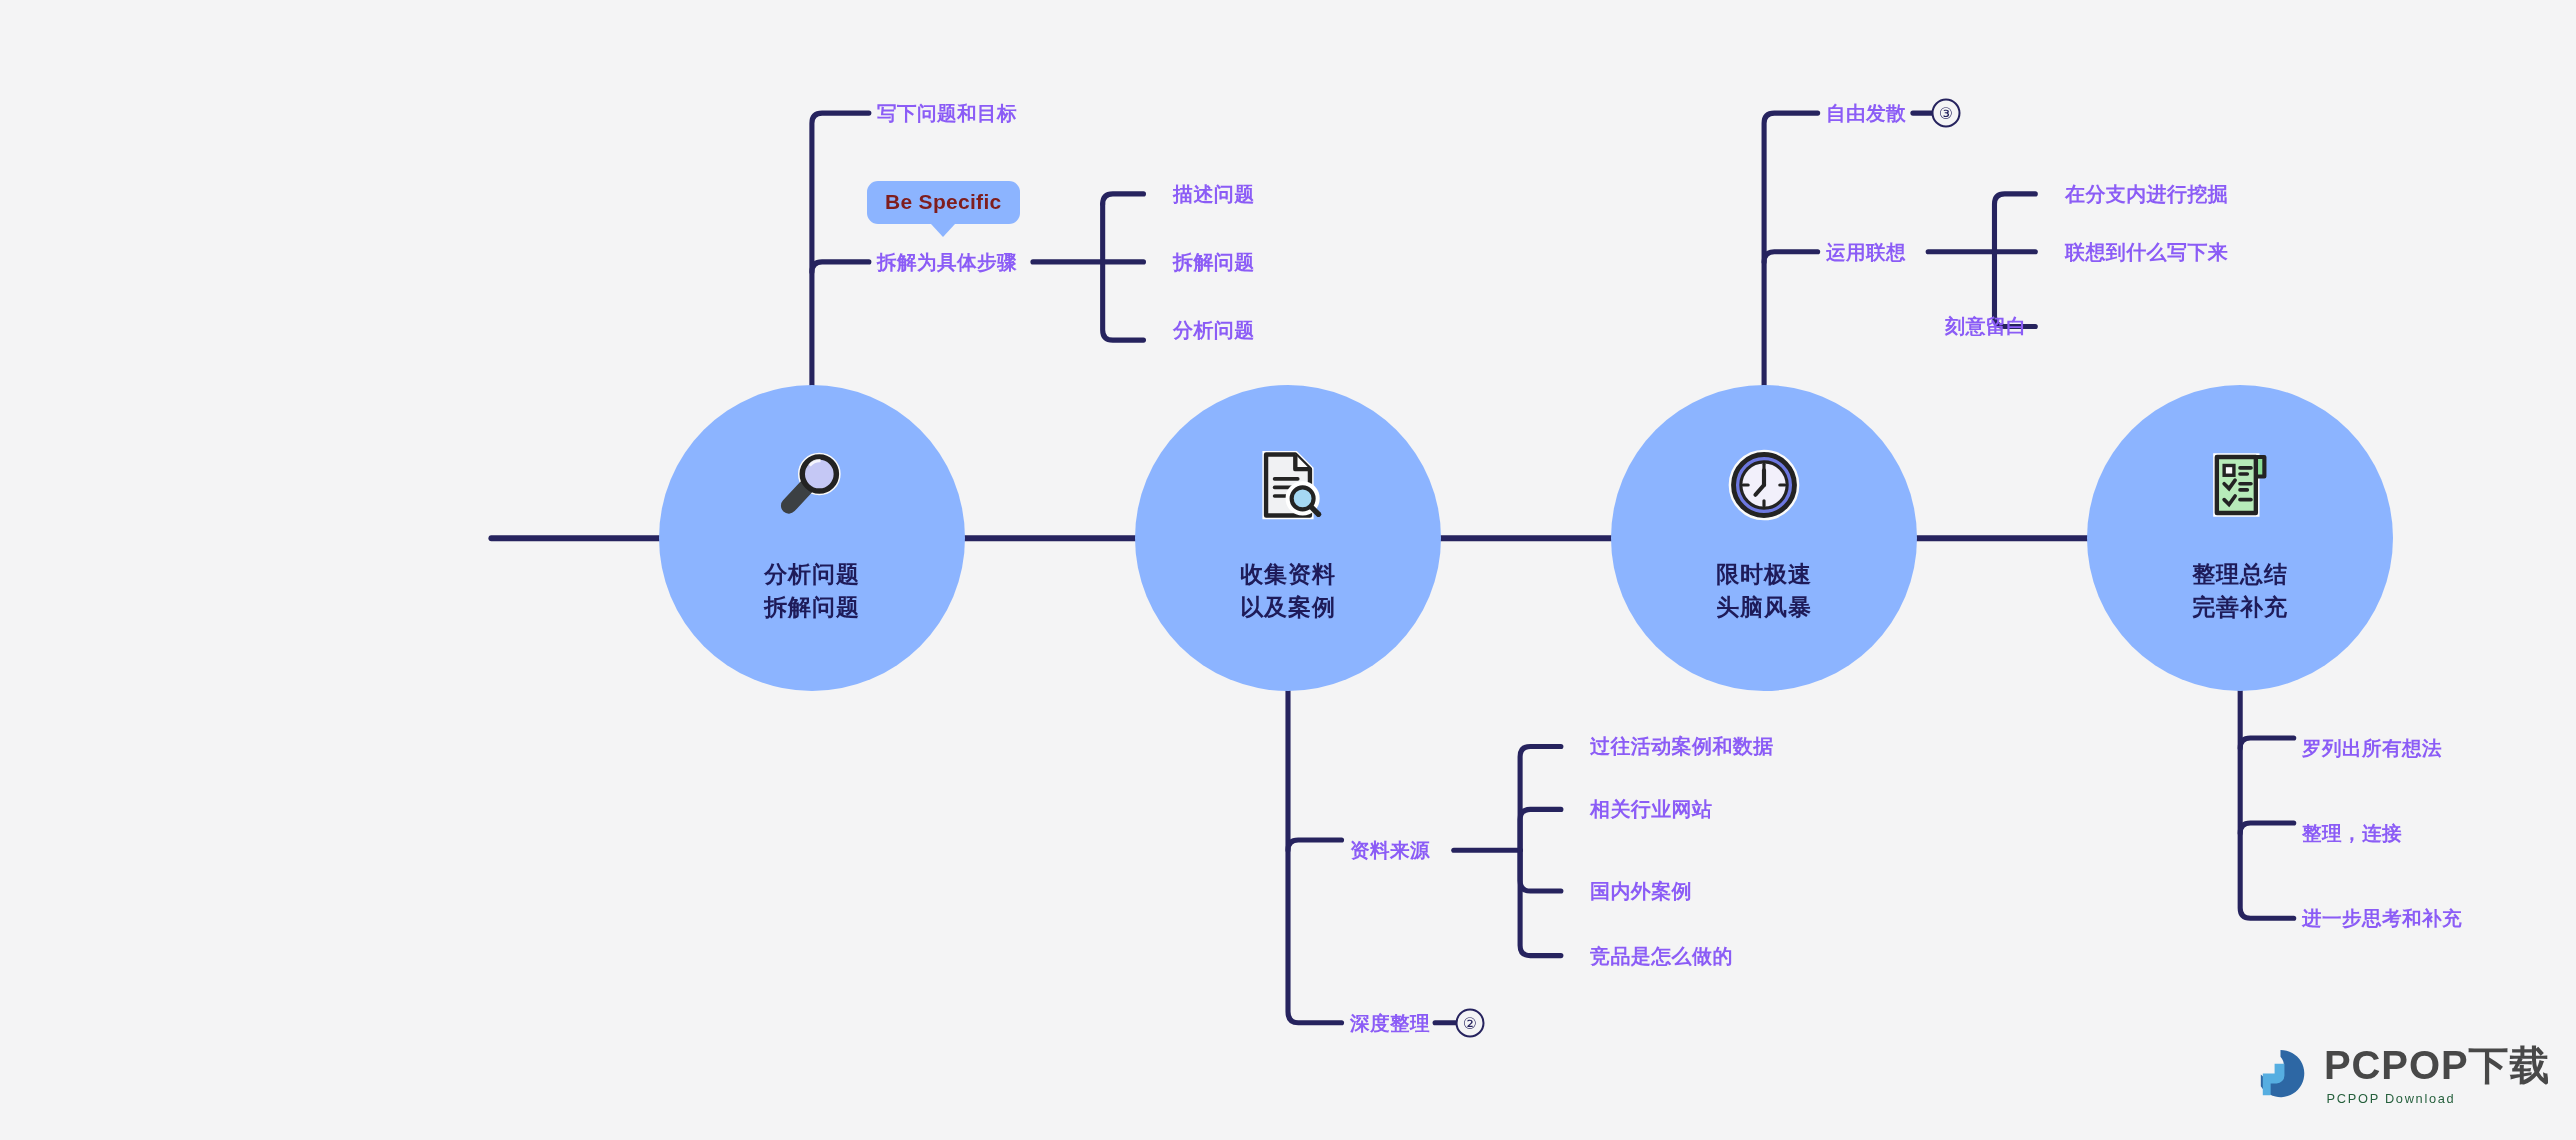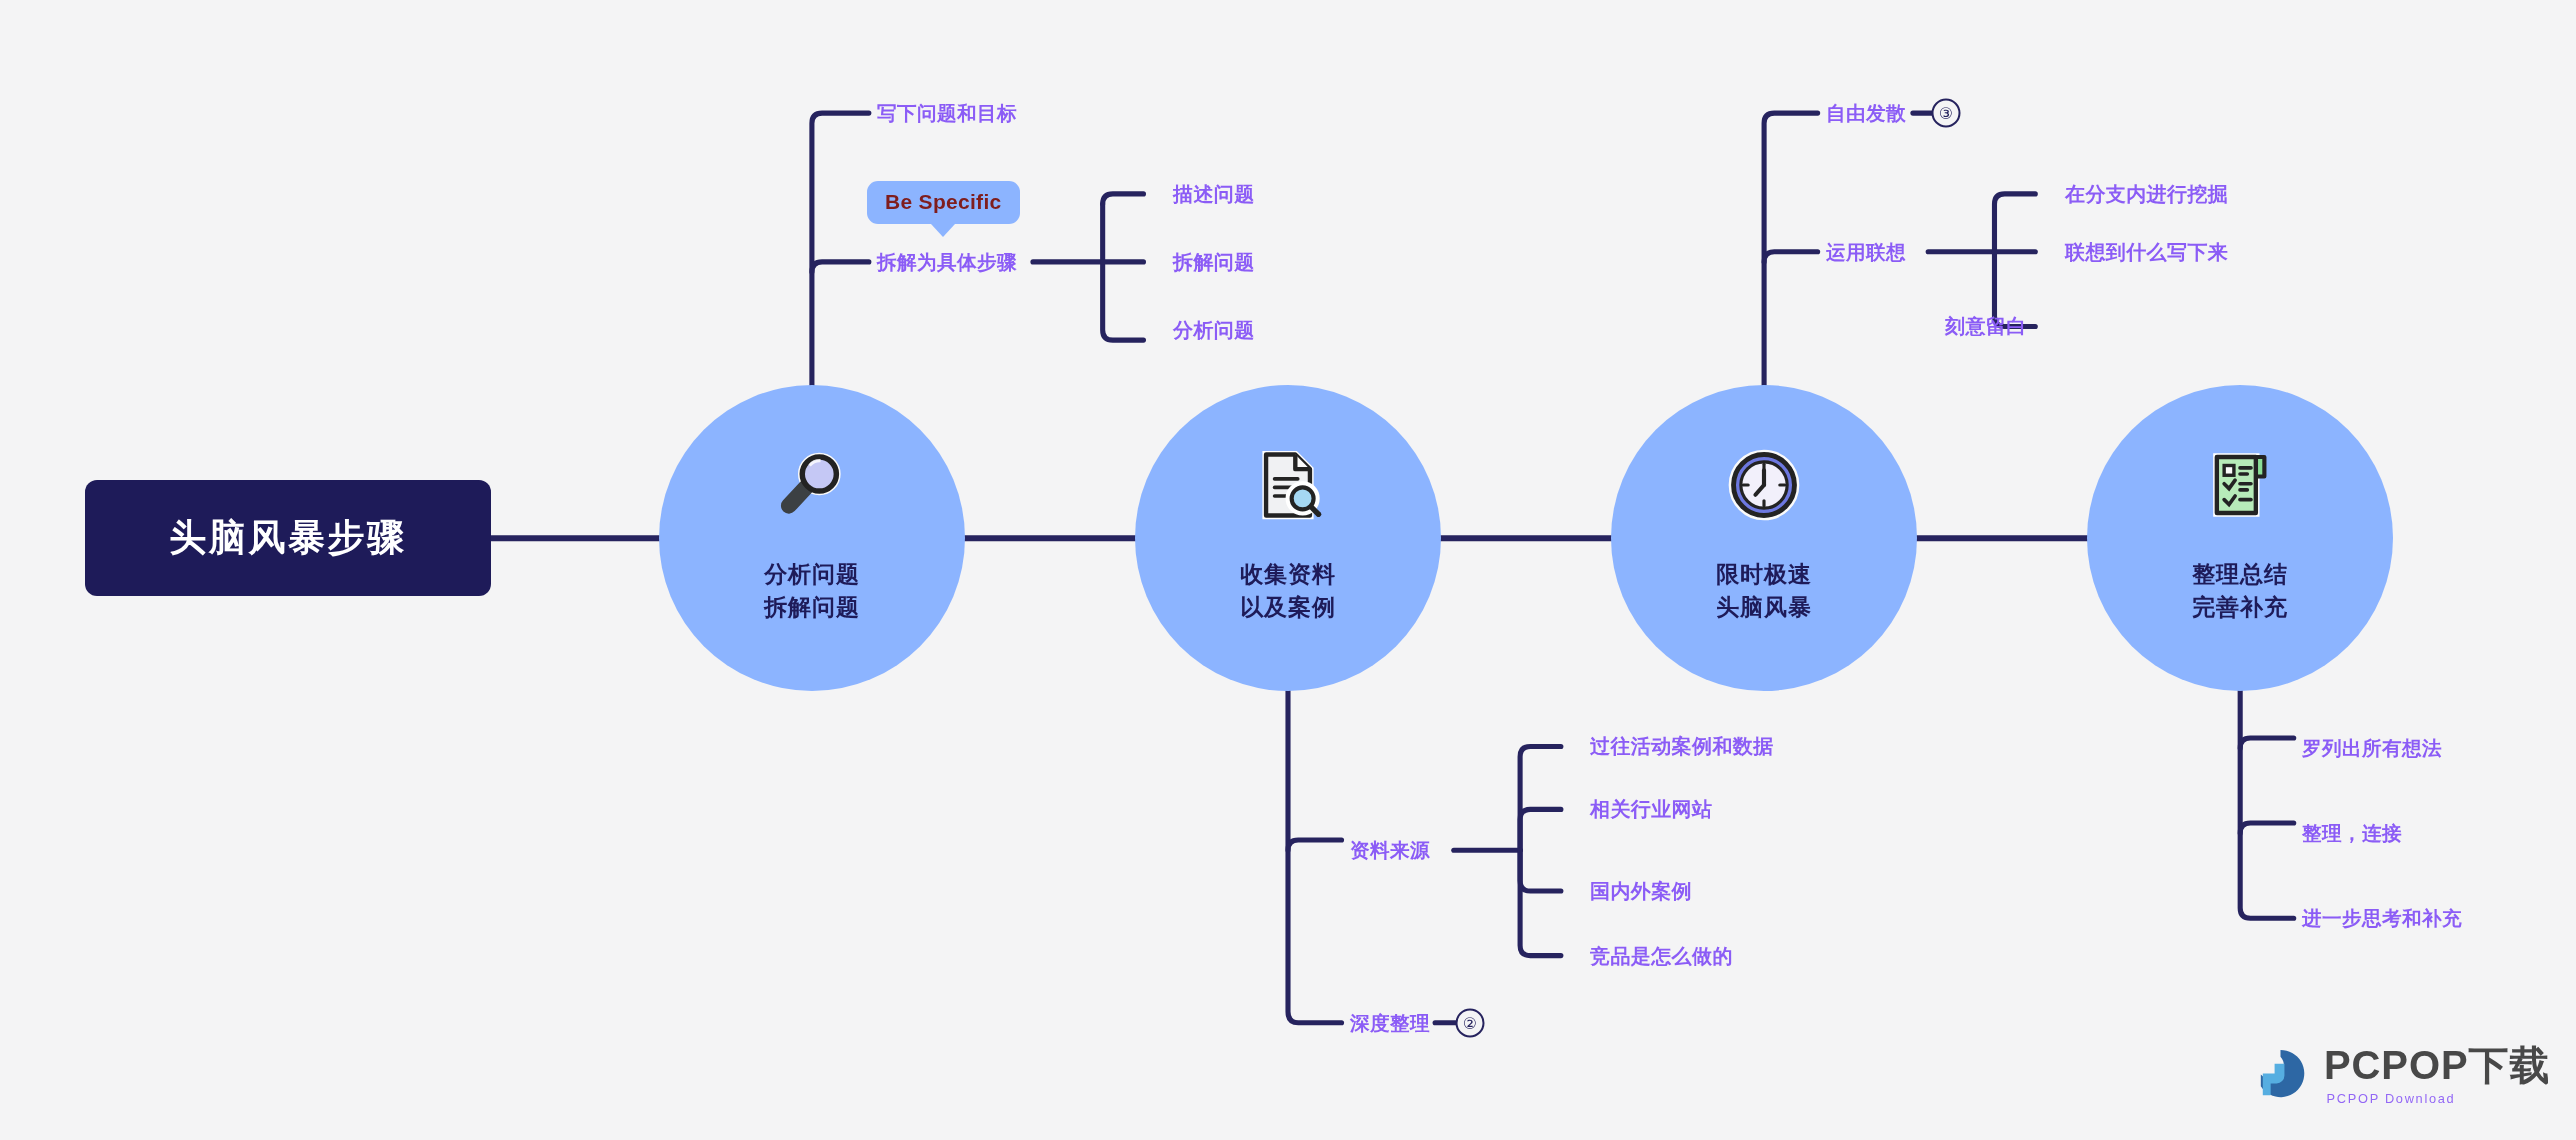--- a/index.html
+++ b/index.html
@@ -106,21 +106,21 @@
     left: 2249px; top: 1044px;
     display: flex; align-items: center; gap: 12px;
     opacity: 0.92;
   }
   .wm-text-col { display: flex; flex-direction: column; }
   .wm-main {
     font-size: 40px; font-weight: bold; color: #3a3a3a;
     letter-spacing: 0.9px; line-height: 1;
   }
   .wm-sub {
-    font-size: 12.8px; color: #8b5cf6; letter-spacing: 1.7px;
+    font-size: 12.8px; color: #14532d; letter-spacing: 1.7px;
     margin-top: 6px; margin-left: 2.6px;
   }
 </style>
 </head>
 <body>
 
 <div id="canvas">
 
   <svg class="lines" viewBox="0 0 3030 1342">
     <g fill="none" stroke="#26235e" stroke-width="7" stroke-linecap="round">
@@ -161,23 +161,20 @@
       <path d="M2346,296 L2346,240 Q2346,228 2358,228 L2394,228"></path>
       <path d="M2346,296 L2394,296"></path>
       <path d="M2346,296 L2346,372 Q2346,384 2358,384 L2394,384"></path>
 
       <path d="M2635,812 L2635,1068 Q2635,1080 2647,1080 L2698,1080"></path>
       <path d="M2635,880 Q2635,868 2647,868 L2698,868"></path>
       <path d="M2635,980 Q2635,968 2647,968 L2698,968"></path>
     </g>
   </svg>
 
-  <div class="root-box">
-    <span class="root-label">头脑风暴步骤</span>
-  </div>
 
   <div class="circle" style="left:659px; top:385px;">
     <div class="icon-wrap">
       <svg width="78" height="78" viewBox="0 0 64 64">
         <g stroke="#fafafa" stroke-width="7" fill="none" stroke-linecap="round">
           <circle cx="38" cy="23" r="14"></circle>
           <line x1="27" y1="34" x2="13" y2="49"></line>
         </g>
         <line x1="27" y1="34" x2="13" y2="49" stroke="#3c4043" stroke-width="13" stroke-linecap="round"></line>
         <circle cx="38" cy="23" r="14" fill="#c5c8f5" stroke="#232323" stroke-width="4.5"></circle>

